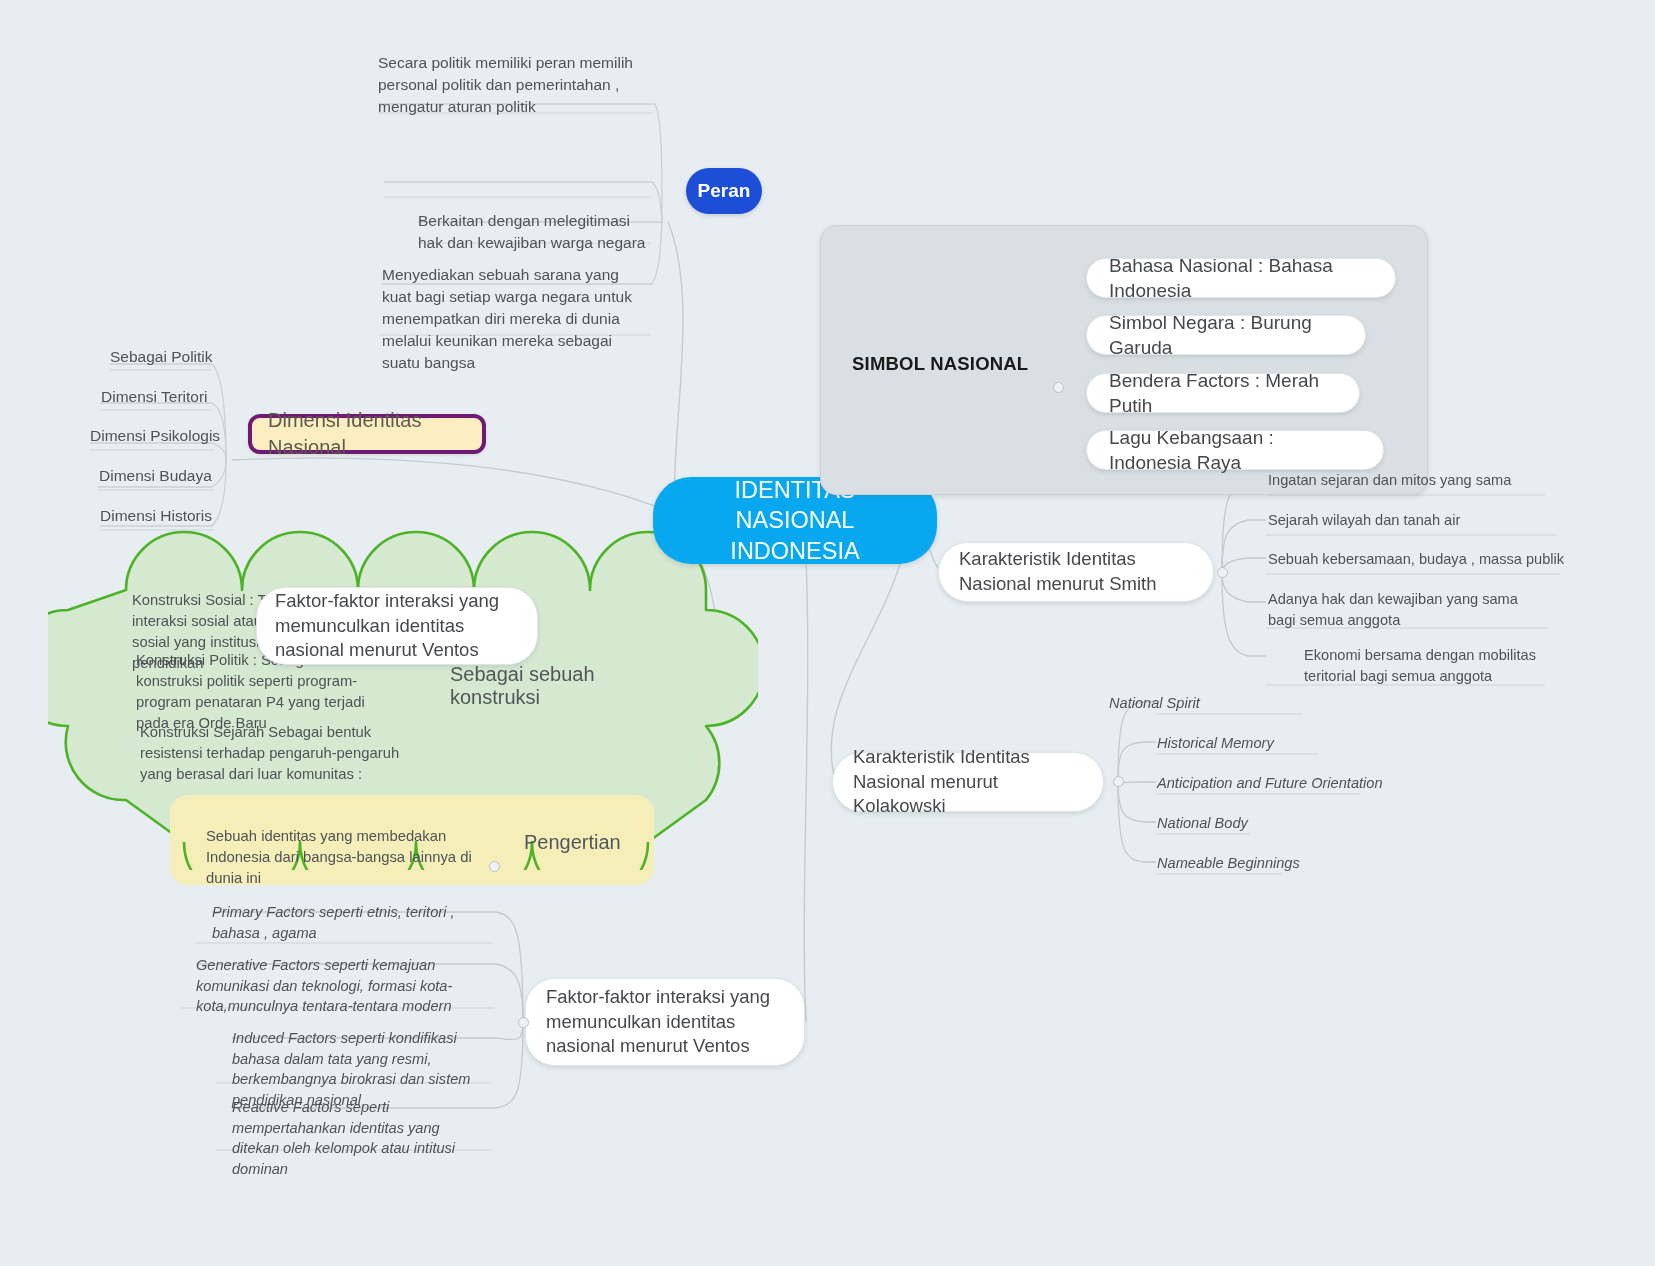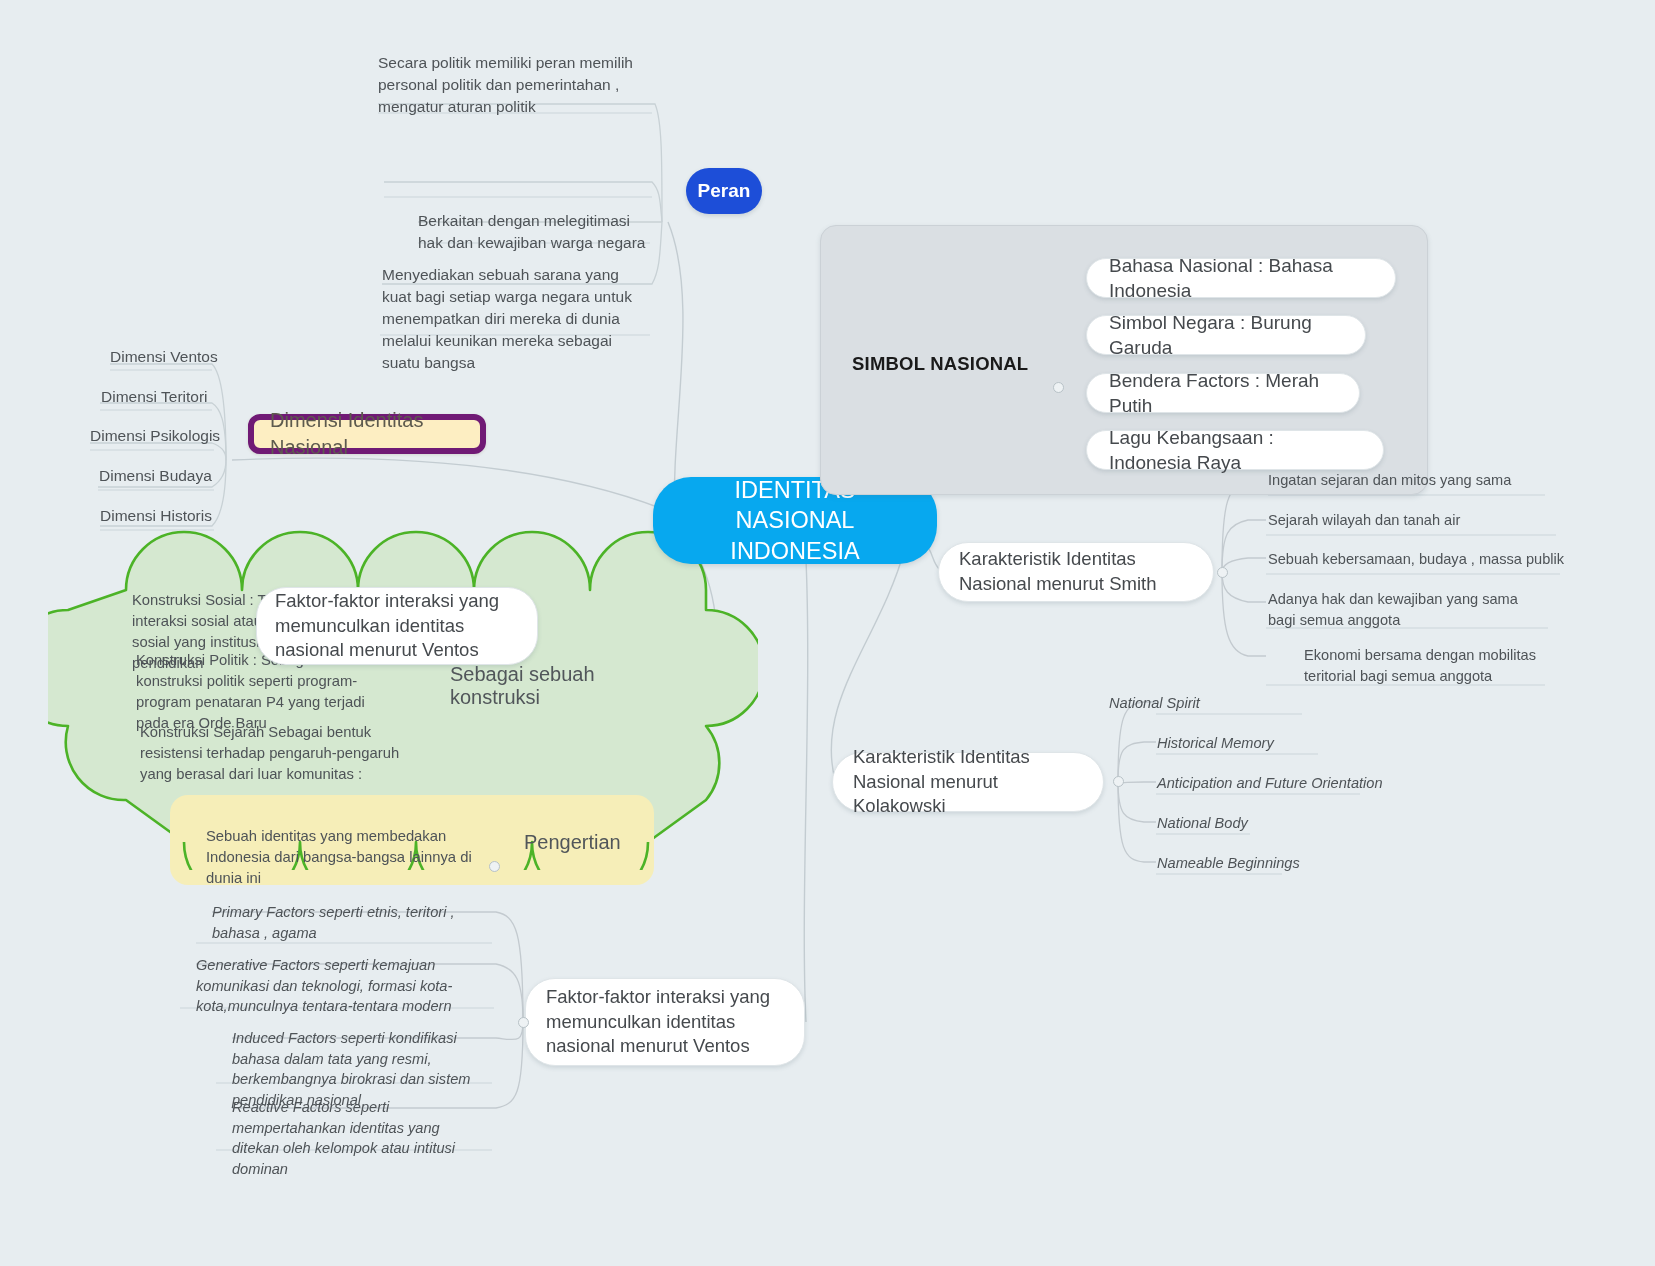--- a/index.html
+++ b/index.html
@@ -43,21 +43,21 @@
     justify-content: center;
   }
   .root {
     background: #07a8ef; border: none; color: #fff;
     font-size: 23.5px; line-height: 1.3; font-weight: 400;
     border-radius: 38px; text-align: center;
     justify-content: center;
     box-shadow: 0 2px 5px rgba(70,90,100,.18);
   }
   .yellowbox {
-    background: #fdeec2; border: 6px solid #701a75;
+    background: #fdeec2; border: 4px solid #701a75;
     color: #5d5a4e; font-size: 20px;
     border-radius: 12px;
     box-shadow: 0 1px 3px rgba(120,110,70,.18);
   }
 
   
   .panel {
     position: absolute; box-sizing: border-box;
     background: #dadfe3; border: 1px solid #cbd1d6;
     border-radius: 16px;
@@ -217,21 +217,21 @@
   </div>
 
   <div class="txt" style="left:378px; top:52px; width:270px;">Secara politik memiliki peran memilih personal politik dan pemerintahan , mengatur aturan politik</div>
   <div class="txt" style="left:418px; top:210px; width:240px;">Berkaitan dengan melegitimasi hak dan kewajiban warga negara</div>
   <div class="txt" style="left:382px; top:264px; width:262px;">Menyediakan sebuah sarana yang kuat bagi setiap warga negara untuk menempatkan diri mereka di dunia melalui keunikan mereka sebagai suatu bangsa</div>
 
   <div class="pill yellowbox" style="left:248px; top:414px; width:238px; height:40px; padding:6px 16px;">
     <span>Dimensi Identitas Nasional</span>
   </div>
 
-  <div class="txt" style="left:110px; top:346px; width:180px;">Dimensi Ventos</div>
+  <div class="txt" style="left:110px; top:346px; width:180px;">Sebagai Politik</div>
   <div class="txt" style="left:101px; top:386px; width:180px;">Dimensi Teritori</div>
   <div class="txt" style="left:90px; top:425px; width:190px;">Dimensi Psikologis</div>
   <div class="txt" style="left:99px; top:465px; width:185px;">Dimensi Budaya</div>
   <div class="txt" style="left:100px; top:505px; width:185px;">Dimensi Historis</div>
 
   <div class="cloud" style="left:48px; top:470px;">
     <svg width="710" height="400" viewBox="0 0 710 400">
       <path d="M 78 120
                A 58 58 0 0 1 194 120
                A 58 58 0 0 1 310 120

